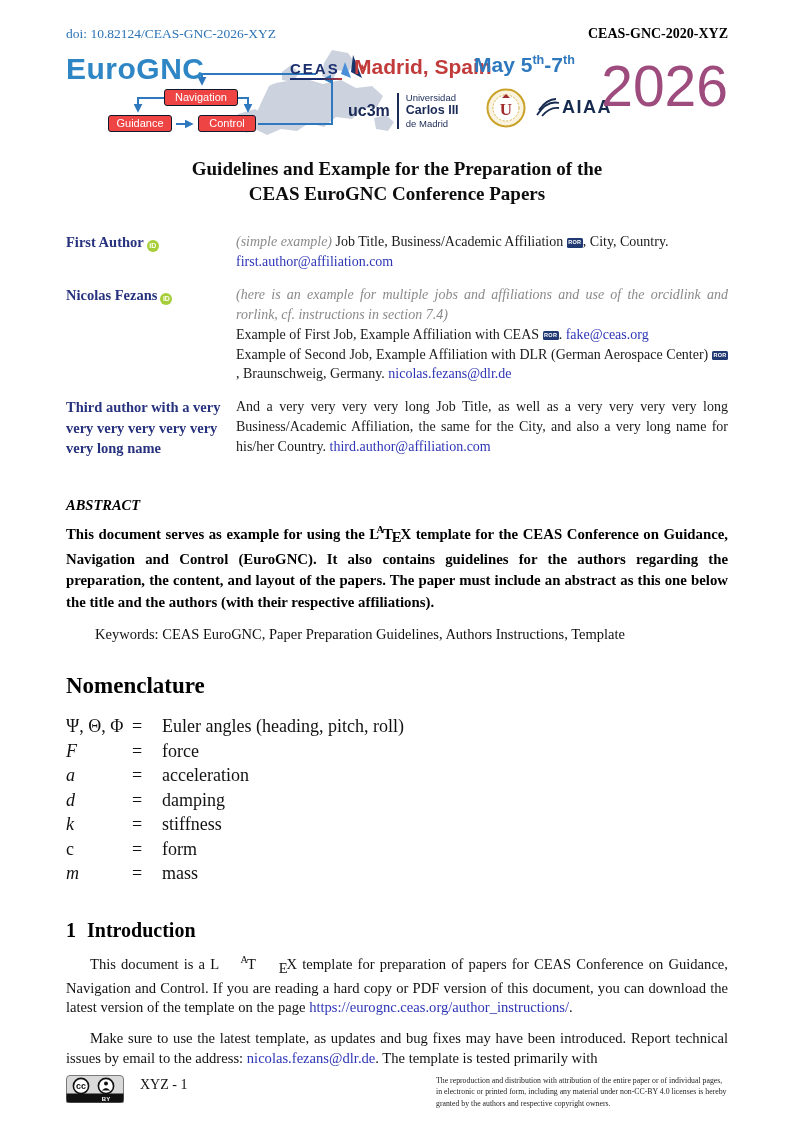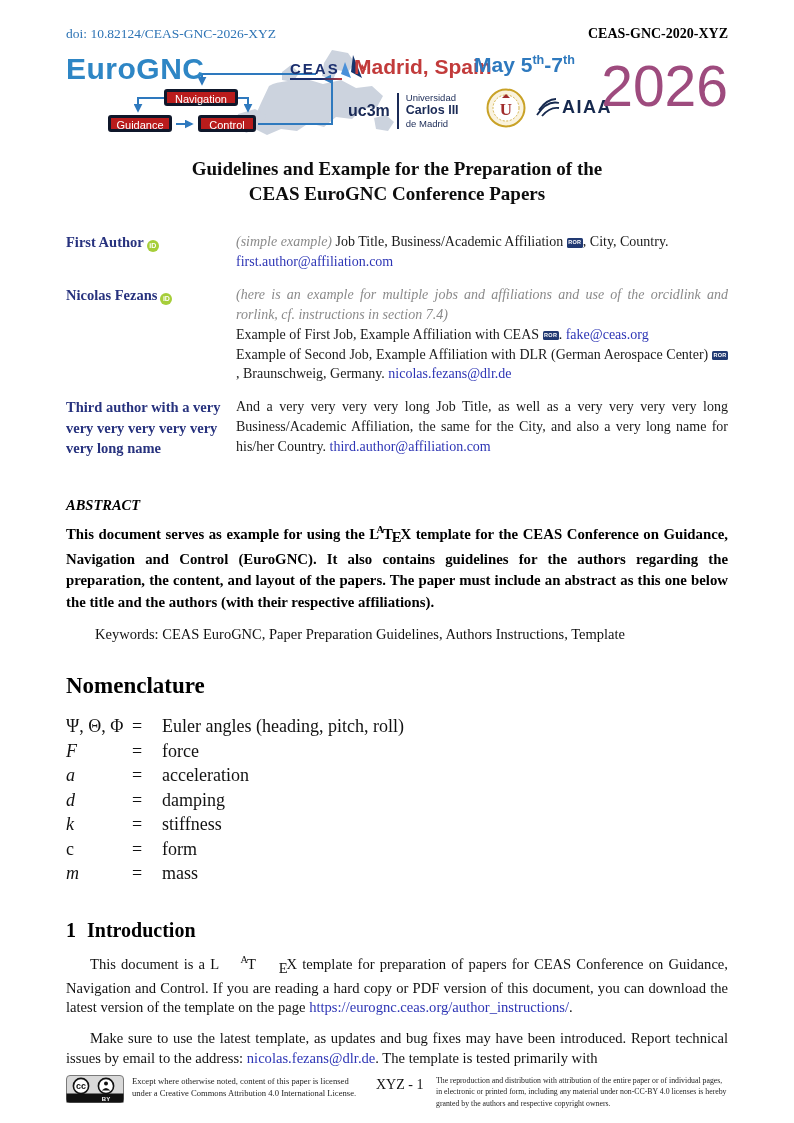--- a/index.html
+++ b/index.html
@@ -14,21 +14,21 @@
   
   .hdr-row { display:flex; justify-content:space-between; align-items:baseline;text-align:center; }
   .doi { font-size:13.5px; color:#2e74b5; }
   .paper-id { font-size:14px; font-weight:700; color:#000; }
 
   
   .banner { position:relative; height:92px; margin-top:10px; font-family:"Liberation Sans", sans-serif; }
   .euromap { position:absolute; left:148px; top:-4px; width:195px; height:96px; }
   .eurognc { position:absolute; left:0; top:0; font-size:30px; font-weight:600; color:#2e86c5; letter-spacing:0.5px; }
   .flow-arrows { position:absolute; left:0; top:0; width:340px; height:92px; }
-  .fc-box { position:absolute; background:#b91c1c; border:3px solid #0f172a; color:#fff;
+  .fc-box { position:absolute; background:#ef4444; border:1px solid #0f172a; color:#fff;
             font-size:11px; line-height:15px; text-align:center; border-radius:3px; height:17px; }
   .fc-nav { left:98px; top:37px; width:74px; }
   .fc-gui { left:42px; top:63px; width:64px; }
   .fc-ctl { left:132px; top:63px; width:58px; }
   .ceas-logo { position:absolute; left:224px; top:8px; width:72px; }
   .ceas-word { font-size:15px; font-weight:700; letter-spacing:2px; color:#1b2f6e; }
   .ceas-rule { height:2px; width:52px; background:linear-gradient(90deg,#1b2f6e 60%, #c23b3b 100%); margin-top:1px; }
   .ceas-sail { position:absolute; left:50px; top:-6px; }
   .madrid { position:absolute; left:288px; top:3px; font-size:21px; font-weight:600; color:#c23b3b; }
   .maydate { position:absolute; left:408px; top:1px; font-size:21px; font-weight:600; color:#2e79be; }
@@ -259,17 +259,16 @@
     <svg class="cc-badge" width="58" height="28" viewBox="0 0 58 28">
       <rect x="0.5" y="0.5" width="57" height="27" rx="3.5" fill="#d9d9d9" stroke="#7a7a7a"></rect>
       <rect x="0.5" y="18.5" width="57" height="9" fill="#111"></rect>
       <circle cx="15" cy="11" r="7.6" fill="#fff" stroke="#111" stroke-width="1.6"></circle>
       <text x="15" y="14.4" text-anchor="middle" font-family="Liberation Sans, sans-serif" font-size="9" font-weight="bold" fill="#111">cc</text>
       <circle cx="40" cy="11" r="7.6" fill="#fff" stroke="#111" stroke-width="1.6"></circle>
       <circle cx="40" cy="8.4" r="2" fill="#111"></circle>
       <path d="M35.8,15.6 q4.2,-5 8.4,0 z" fill="#111"></path>
       <text x="40" y="26" text-anchor="middle" font-family="Liberation Sans, sans-serif" font-size="6" font-weight="bold" fill="#fff">BY</text>
     </svg>
-    <div class="cc-text">Except where otherwise noted, content of this paper is licensed under a Creative Commons Attribution 4.0 International License.</div>
     <div class="page-num">XYZ - 1</div>
     <div class="foot-right">The reproduction and distribution with attribution of the entire paper or of individual pages, in electronic or printed form, including any material under non-CC-BY 4.0 licenses is hereby granted by the authors and respective copyright owners.</div>
   </div>
 </div>
 
 </body></html>

